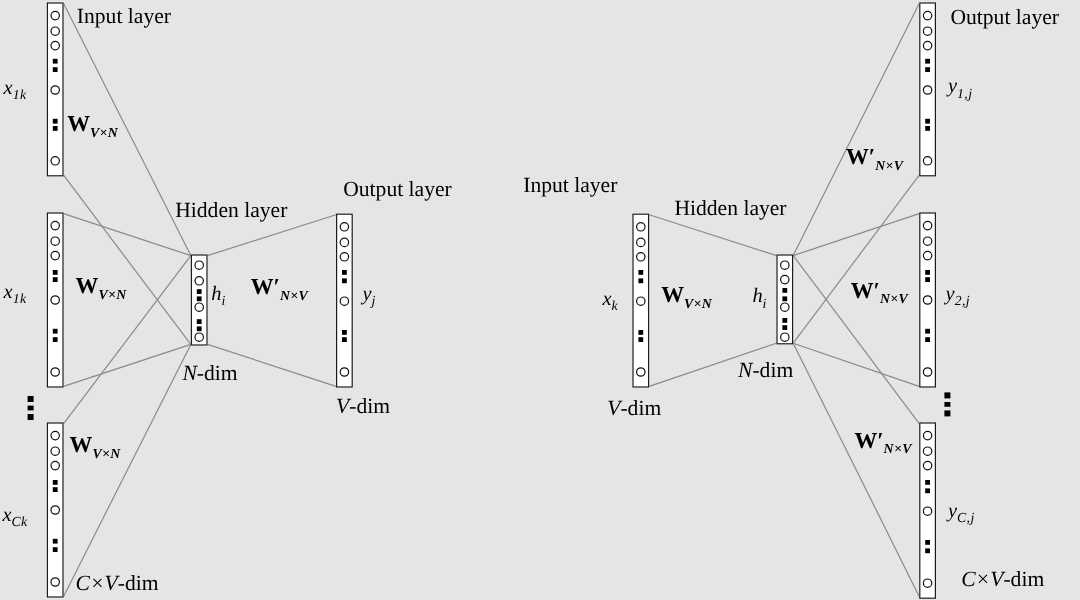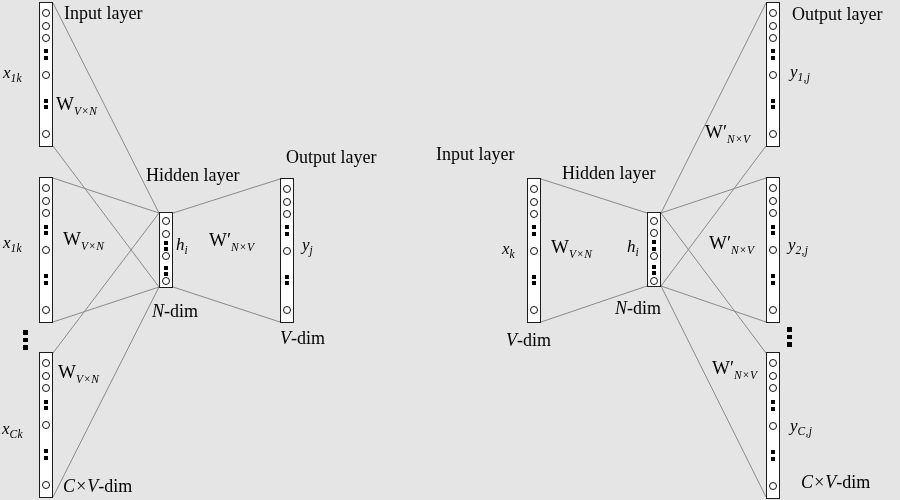--- a/index.html
+++ b/index.html
@@ -24,21 +24,21 @@
     display:flex; flex-direction:column; gap:2.5px;
   }
   .glyph-dots i, .vdots i { display:block; width:4px; height:4px; background:#000; }
   .vdots { position:absolute; display:flex; flex-direction:column; gap:3px; }
   .vdots i { width:4.5px; height:4.5px; }
 
   .lbl { position:absolute; white-space:nowrap; color:#000; line-height:1.05; }
   .title { font-size:18px; }
   .math  { font-size:17px; font-style:italic; }
   .math sub, .w sub { font-size:11.5px; font-style:italic; letter-spacing:0.3px; }
-  .w { font-size:19px; font-weight:normal; font-style:normal; }
+  .w { font-size:19px; font-weight:bold; font-style:normal; }
   .dim { font-size:18px; }
   .dim .it { font-style:italic; }
 </style>
 </head>
 <body>
 
 <div id="figure">
 
   <svg class="wires" width="900" height="500">
 

